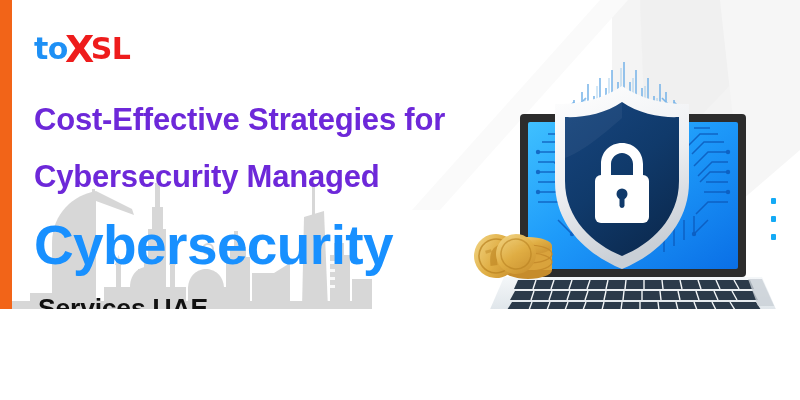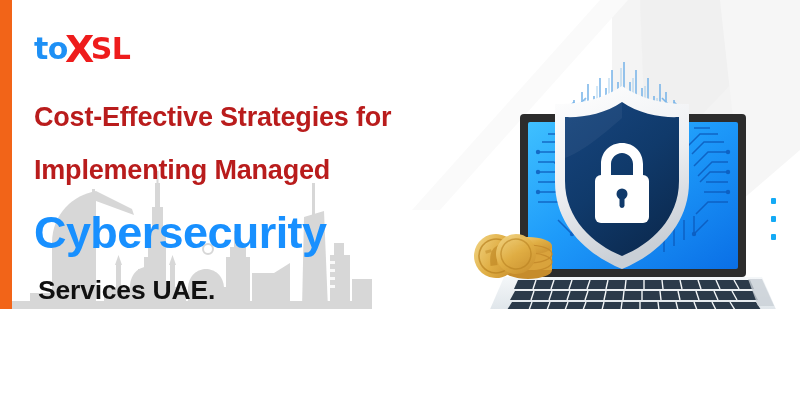--- a/index.html
+++ b/index.html
@@ -60,31 +60,31 @@
   .logo .lo-sl { color: #EE1C1C; }
 
   
   .headline {
     position: absolute;
     left: 34px;
     top: 104px;
     width: 470px;
   }
   .hl-line {
-    color: #b91c1c;
-    font-size: 27px;
+    color: #6d28d9;
+    font-size: 31px;
     font-weight: bold;
     letter-spacing: -0.2px;
     line-height: 1;
     margin: 0 0 26px 0;
     white-space: nowrap;
   }
   .hl-accent {
     color: #1890FF;
-    font-size: 45px;
+    font-size: 55px;
     font-weight: bold;
     letter-spacing: -0.6px;
     line-height: 1;
     margin: 0 0 22px 0;
     white-space: nowrap;
   }
   .hl-last {
     color: #111111;
     font-size: 26.5px;
     font-weight: bold;
@@ -328,21 +328,21 @@
       </g>
     </g>
 
     <path d="M218 288 C248 296 278 292 300 280" fill="none" stroke="#14AAF5" stroke-width="5" stroke-linecap="round" stroke-dasharray="9 9"></path>
 
     <rect x="44" y="284" width="3" height="7" rx="1.2" fill="#14AAF5"></rect>
   </svg>
 
   <div class="headline">
     <div class="hl-line">Cost-Effective Strategies for</div>
-    <div class="hl-line">Implementing Managed</div>
+    <div class="hl-line">Cybersecurity Managed</div>
     <div class="hl-accent">Cybersecurity</div>
     <div class="hl-last">Services UAE.</div>
   </div>
 
   <div class="edge-dots">
     <i></i>
     <i></i>
     <i></i>
   </div>
 

